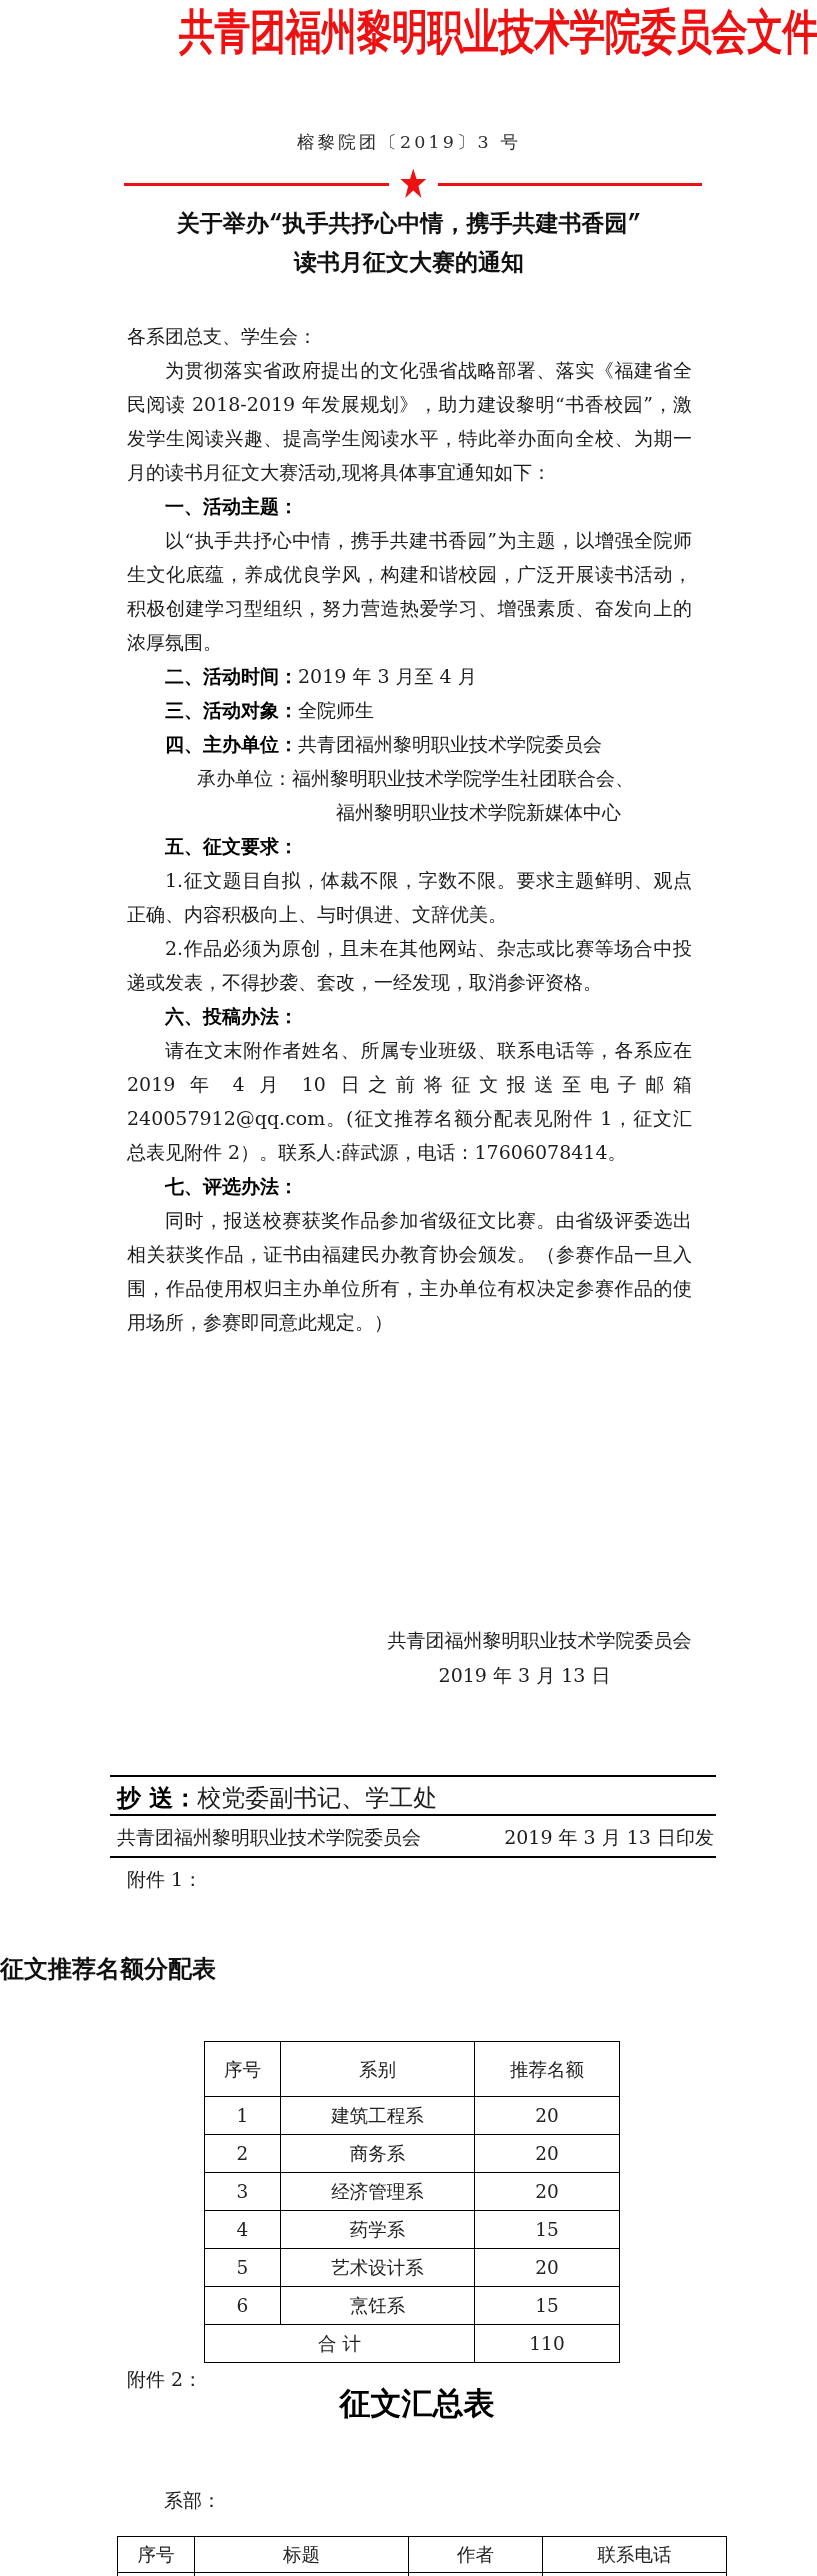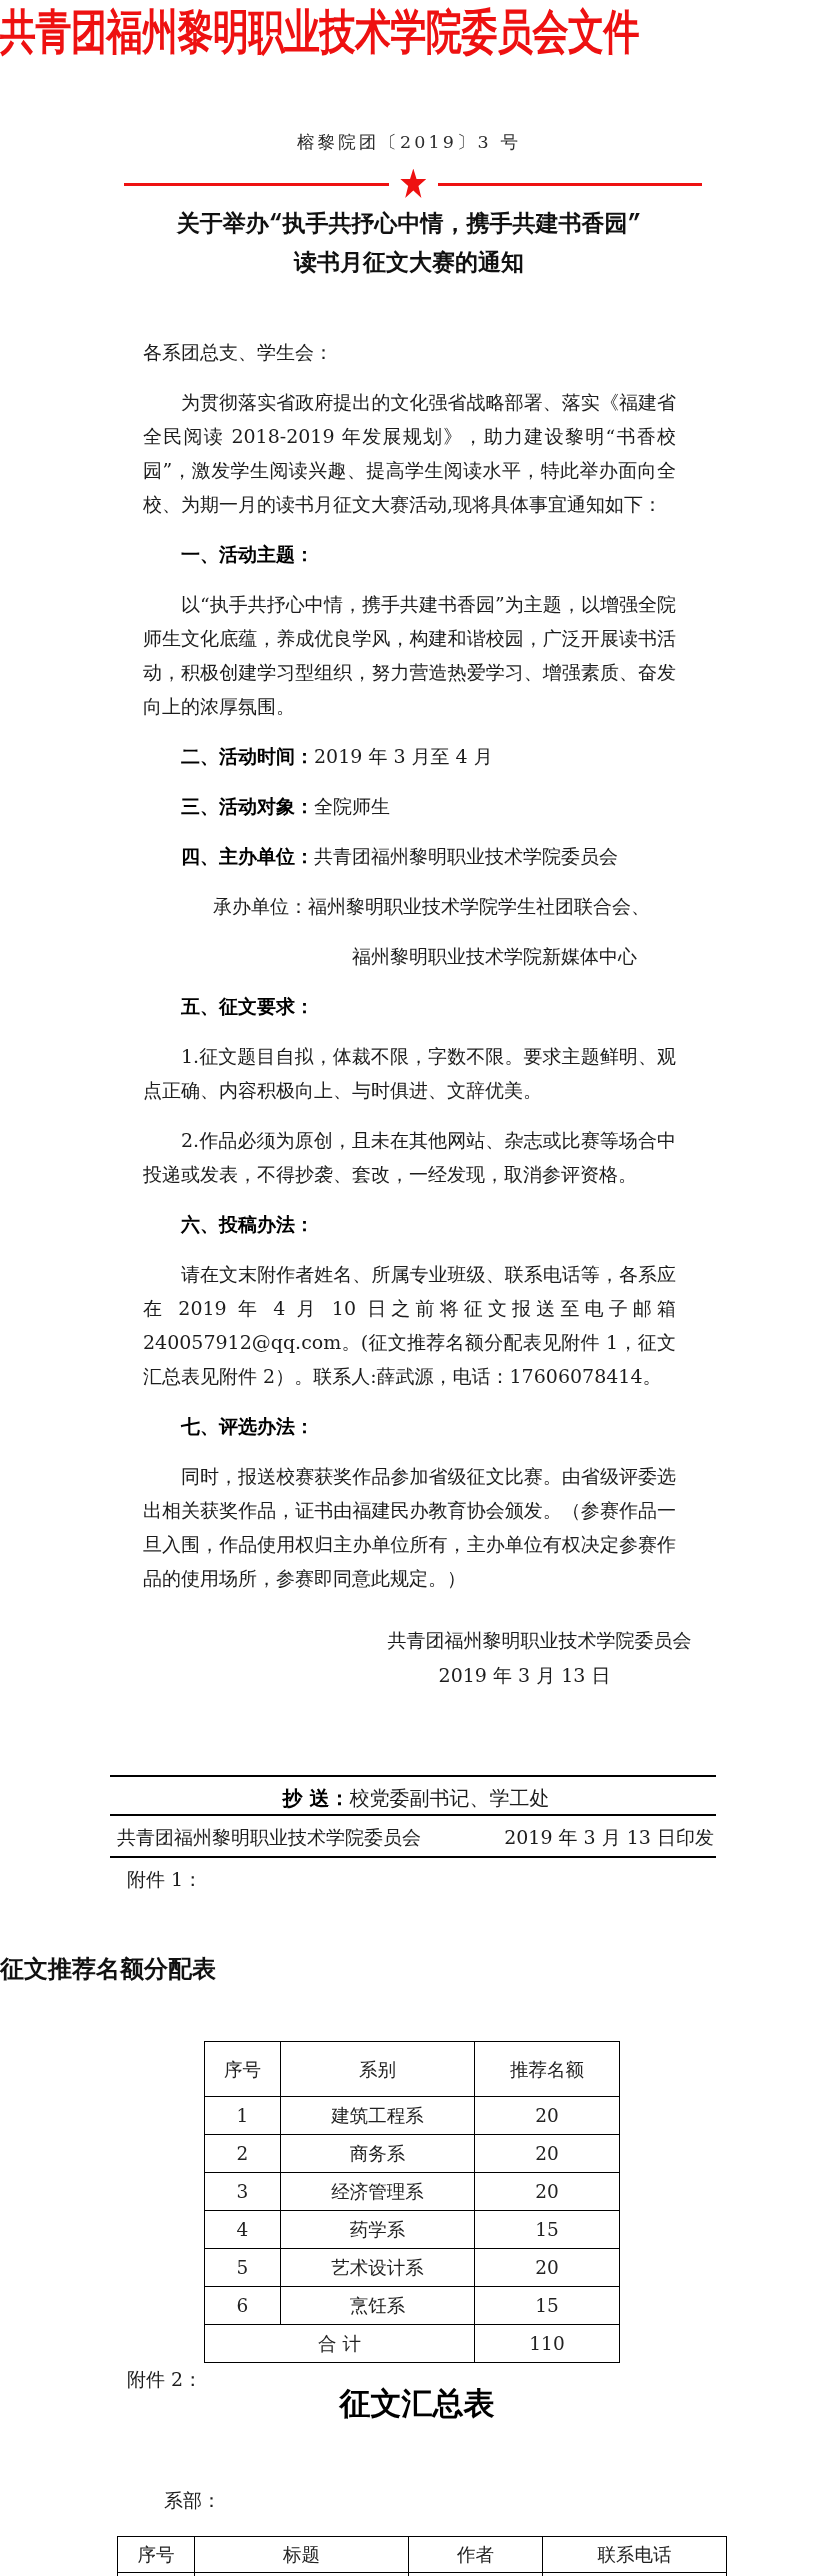--- a/index.html
+++ b/index.html
@@ -8,21 +8,21 @@
     width:818px;
     height:3063px;
     background:#ffffff;
     font-family:"DejaVu Serif", serif;
     color:#1c1c1c;
     overflow:hidden;
   }
   .abs{position:absolute;}
   
   .banner{
-    top:3.1px;left:0;width:100%;text-align:left;
+    top:3.1px;left:0;width:100%;text-align:right;
     color:var(--red,#ee1111);
     font-family:"DejaVu Sans", sans-serif;
     font-weight:700;
     font-size:36px;
     letter-spacing:-0.5px;
     line-height:44px;
   }
   .banner .stretch{display:inline-block;transform:scaleY(1.32);transform-origin:top center;}
   .doc-number{
     top:128px;left:0;width:100%;text-align:center;
@@ -46,35 +46,35 @@
     font-family:Liberation Mono, monospace;
     font-weight:700;font-size:23px;line-height:39px;color:#111;
   }
   .t1{top:206px;} .t2{top:245px;}
   
   .body-text{
     top:319px;left:127px;width:565px;
     font-size:19px;line-height:34px;
     text-align:justify;
   }
-  .body-text p{margin:16px;}
+  .body-text p{margin:0;}
   .ind{text-indent:38px;}
   .cb1{padding-left:70px;}
   .cb2{padding-left:209px;}
   .h{font-family:"DejaVu Sans", sans-serif;font-weight:700;color:#000;}
   
   .attach-list{top:1466px;left:127px;width:515px;font-size:19px;line-height:32px;}
   .attach-list p{margin:0;}
   
   .sig-org{top:1625px;left:384px;width:311px;text-align:center;font-size:19px;line-height:31px;}
   .sig-date{top:1660px;left:369px;width:311px;text-align:center;font-size:19px;line-height:31px;}
   
   .rule{left:110px;width:606px;height:1.5px;background:#000;}
   .r1{top:1775px;} .r2{top:1814px;} .r3{top:1856px;}
-  .cc-row{top:1783px;left:117px;width:598px;font-size:20px;line-height:30px;text-align:center;}
+  .cc-row{top:1783px;left:117px;width:598px;font-size:24px;line-height:30px;}
   .imprint-row{
     top:1822px;left:117px;width:597px;
     display:flex;justify-content:space-between;
     font-size:19px;line-height:30px;
   }
   
   .attach1-label{top:1866px;left:127px;font-size:19px;line-height:26px;}
   .table1-title{
     top:1954px;left:0;width:100%;text-align:left;
     font-family:"DejaVu Sans", sans-serif;font-weight:700;font-size:24px;line-height:31px;color:#111;

